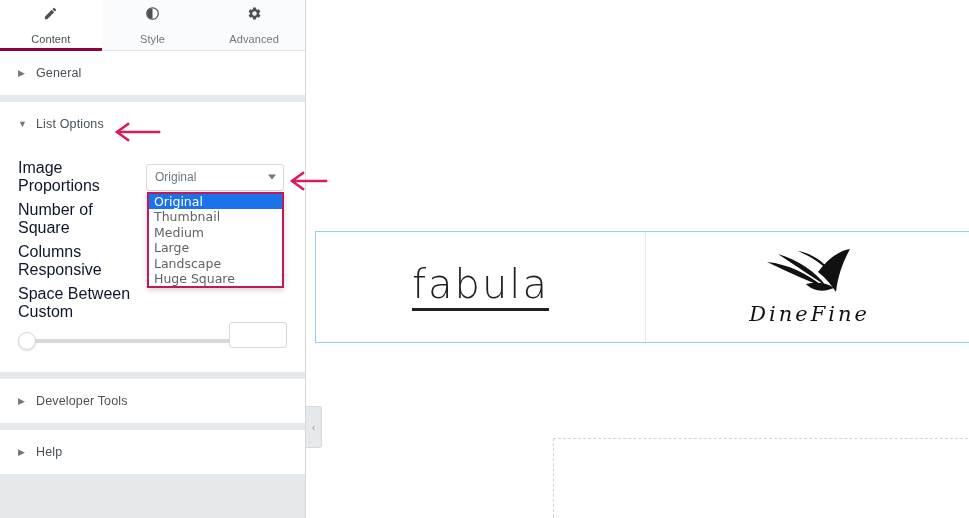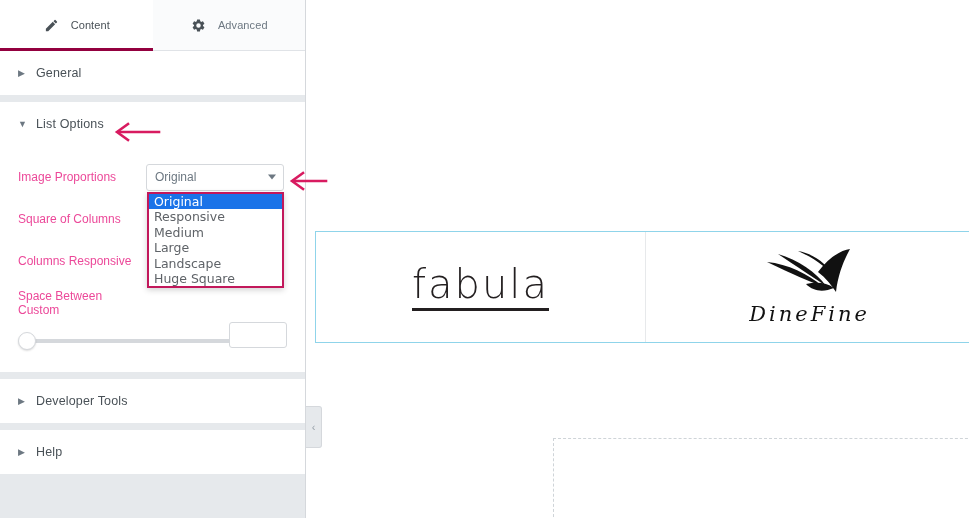--- a/index.html
+++ b/index.html
@@ -27,21 +27,21 @@
   .tabs {
     position: relative;
     display: flex;
     height: 51px;
     background: #fafbfc;
     border-bottom: 1px solid #e0e3e7;
   }
   .tab {
     flex: 1;
     display: flex;
-    flex-direction: row;
+    flex-direction: column;
     align-items: center;
     justify-content: center;
     gap: 11px;
     cursor: pointer;
     position: relative;
     background: #fafbfc;
   }
   .tab.active { background: #ffffff; }
   .tab.active::after {
     content: "";
@@ -95,22 +95,22 @@
     padding: 10px 18px 16px 18px;
     position: relative;
   }
   .ctrl-row {
     display: flex;
     align-items: center;
     height: 42px;
     position: relative;
   }
   .ctrl-label {
-    font-size: 12px;
-    color: #ec4899;
+    font-size: 16px;
+    color: #0f172a;
     flex: 0 0 128px;
   }
   .select-box {
     position: relative;
     width: 138px;
     height: 27px;
     border: 1px solid #d5d8dc;
     border-radius: 3px;
     background: #ffffff;
     display: flex;
@@ -301,20 +301,29 @@
       <div class="tab active">
         <span class="tab-icon">
           <svg width="15" height="15" viewBox="0 0 24 24" fill="currentColor">
             <path d="M3 17.25V21h3.75L17.81 9.94l-3.75-3.75L3 17.25zM20.71 7.04a1 1 0 0 0 0-1.41l-2.34-2.34a1 1 0 0 0-1.41 0l-1.83 1.83 3.75 3.75 1.83-1.83z"></path>
           </svg>
         </span>
         <span class="tab-label">Content</span>
       </div>
       <div class="tab">
         <span class="tab-icon">
+          <svg width="15" height="15" viewBox="0 0 24 24">
+            <circle cx="12" cy="12" r="9.2" fill="none" stroke="currentColor" stroke-width="1.9"></circle>
+            <path d="M12 3.4a8.6 8.6 0 0 0 0 17.2z" fill="currentColor"></path>
+          </svg>
+        </span>
+        <span class="tab-label">Style</span>
+      </div>
+      <div class="tab">
+        <span class="tab-icon">
           <svg width="15" height="15" viewBox="0 0 24 24" fill="currentColor">
             <path d="M19.14 12.94a7.4 7.4 0 0 0 .06-.94 7.4 7.4 0 0 0-.06-.94l2.03-1.58a.49.49 0 0 0 .12-.61l-1.92-3.32a.49.49 0 0 0-.59-.22l-2.39.96a7.03 7.03 0 0 0-1.62-.94l-.36-2.54a.48.48 0 0 0-.48-.41h-3.84a.48.48 0 0 0-.47.41l-.36 2.54c-.59.24-1.13.56-1.62.94l-2.39-.96a.48.48 0 0 0-.59.22L2.74 8.87a.48.48 0 0 0 .12.61l2.03 1.58a7.93 7.93 0 0 0 0 1.88l-2.03 1.58a.48.48 0 0 0-.12.61l1.92 3.32c.12.22.37.3.59.22l2.39-.96c.5.38 1.03.7 1.62.94l.36 2.54c.04.24.24.41.47.41h3.84c.24 0 .44-.17.48-.41l.36-2.54c.59-.24 1.12-.56 1.62-.94l2.39.96c.22.08.47 0 .59-.22l1.92-3.32a.48.48 0 0 0-.12-.61l-2.03-1.58zM12 15.6A3.6 3.6 0 1 1 12 8.4a3.6 3.6 0 0 1 0 7.2z"></path>
           </svg>
         </span>
         <span class="tab-label">Advanced</span>
       </div>
     </div>
 
     <div class="section-head">
       <span class="caret">▶</span>
@@ -330,21 +339,21 @@
     <div class="controls">
       <div class="ctrl-row">
         <span class="ctrl-label">Image Proportions</span>
         <div class="select-box">
           <span class="select-value">Original</span>
           <span class="select-arrow"></span>
         </div>
       </div>
 
       <div class="ctrl-row">
-        <span class="ctrl-label">Square of Columns</span>
+        <span class="ctrl-label">Number of Square</span>
       </div>
 
       <div class="ctrl-row">
         <span class="ctrl-label">Columns Responsive</span>
       </div>
 
       <div class="ctrl-row">
         <span class="ctrl-label">Space Between Custom</span>
       </div>
 
@@ -365,21 +374,21 @@
     </div>
     <div class="section-gap"></div>
 
     <div class="section-head">
       <span class="caret">▶</span>
       <span class="section-title">Help</span>
     </div>
 
     <div class="dropdown">
       <div class="dd-item selected">Original</div>
-      <div class="dd-item">Responsive</div>
+      <div class="dd-item">Thumbnail</div>
       <div class="dd-item">Medium</div>
       <div class="dd-item">Large</div>
       <div class="dd-item">Landscape</div>
       <div class="dd-item">Huge Square</div>
     </div>
 
   </div>
 
   <div class="collapse-handle">
     <span>‹</span>

